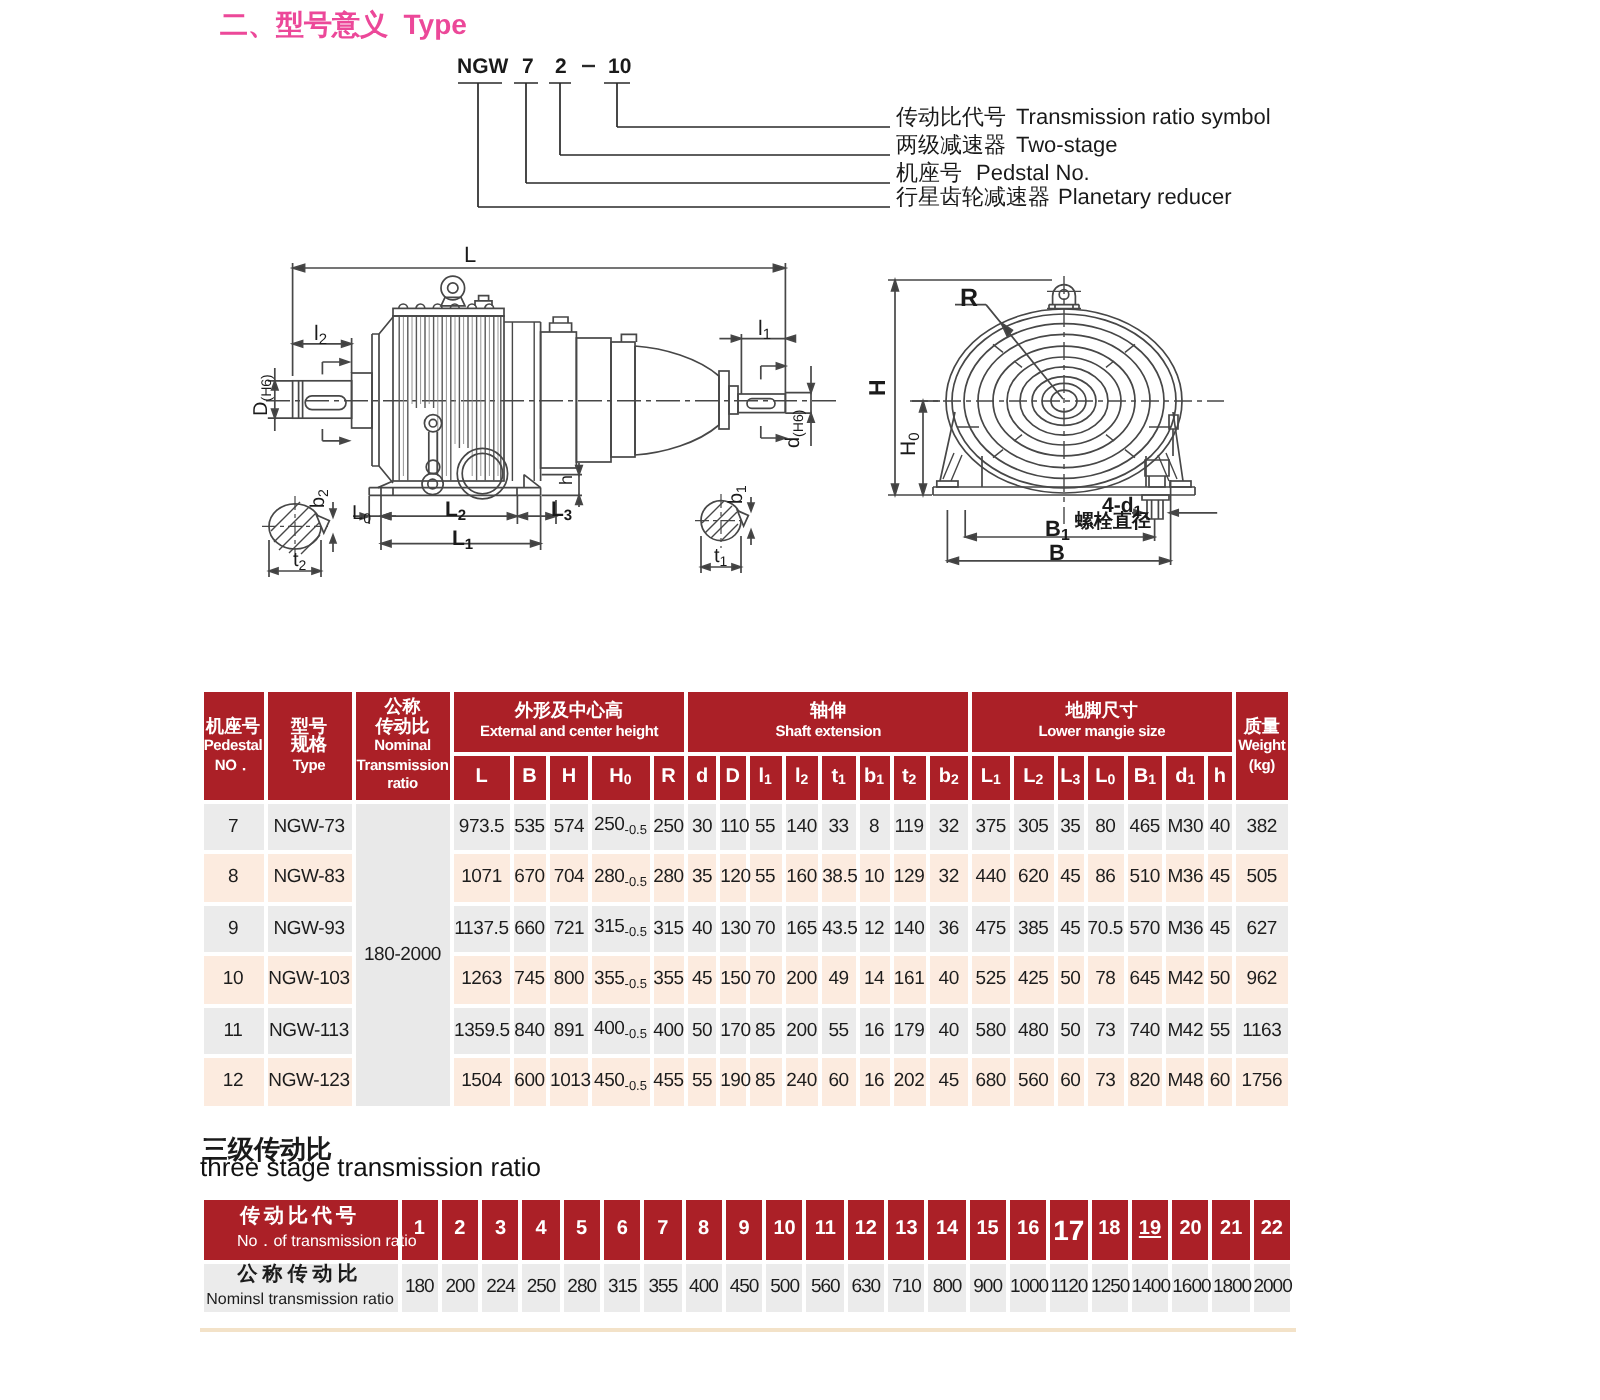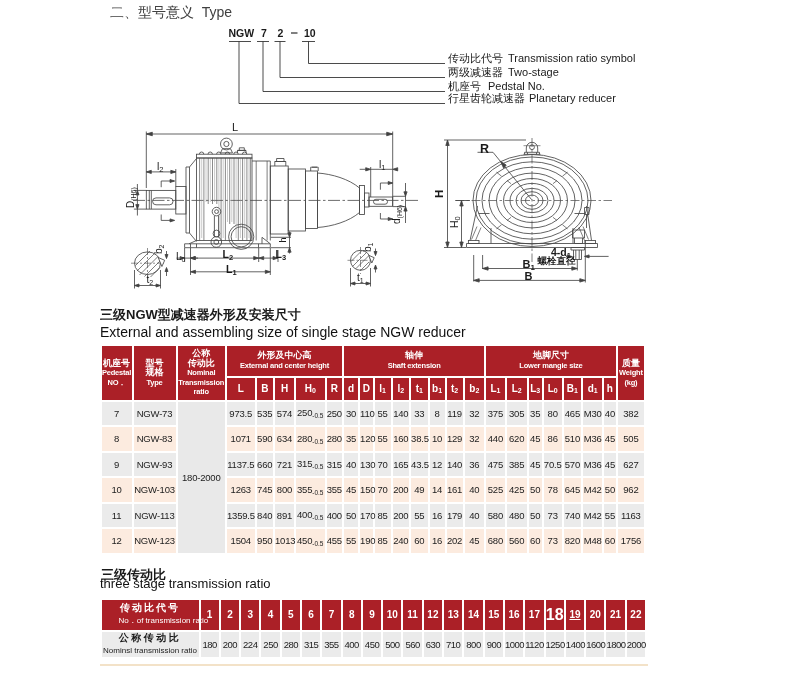--- a/index.html
+++ b/index.html
@@ -1,19 +1,19 @@
 <!DOCTYPE html>
 <html><head>
 <meta charset="utf-8">
 <style>
 * { margin:0; padding:0; box-sizing:border-box; }
 html,body { width:800px; height:700px; background:#fff; font-family:"Liberation Sans", sans-serif; -webkit-font-smoothing:antialiased; }
 #page { position:relative; width:800px; height:700px; background:#fff; overflow:hidden; }
 .abs { position:absolute; }
-.h1 { font-weight:normal; font-size:14px; color:#404040; }
+.h1 { font-weight:bold; font-size:14px; color:#ec4899; }
 .h2 { font-weight:bold; font-size:13px; color:#1a1a1a; }
 .h3 { font-size:15px; color:#111; }
 
 
 table.t1 { border-collapse:separate; border-spacing:2px; table-layout:fixed; }
 table.t1 td, table.t1 th { padding:0; text-align:center; vertical-align:middle; }
 table.t1 th { background:#ab2027; color:#fff; font-weight:bold; }
 .gh { font-size:9px; line-height:9.5px; }
 .ge { font-size:7.5px; letter-spacing:-0.2px; }
 .sh { font-size:10px; }
@@ -271,22 +271,20 @@
   <text x="480" y="153" font-size="12.5px" font-weight="bold">R</text>
   <text x="442.5" y="198" transform="rotate(-90 442.5 198)" font-weight="bold" font-size="11.5px">H</text>
   <text x="457.5" y="228" transform="rotate(-90 457.5 228)" font-size="10.5px">H<tspan dy="2" font-size="7.5px">0</tspan></text>
   <text x="522.5" y="268" font-size="11px" font-weight="bold">B<tspan dy="2" font-size="8px">1</tspan></text>
   <text x="524.5" y="280" font-size="11px" font-weight="bold">B</text>
   <text x="551" y="256" font-size="10.5px" font-weight="bold">4-d<tspan dy="2" font-size="7.5px">1</tspan></text>
   <text x="537.5" y="263.5" font-size="9.5px" font-weight="bold">螺栓直径</text>
 </g>
 </svg>
 
-<div class="abs h2" style="left:100px; top:306px;">三级NGW型减速器外形及安装尺寸</div>
-<div class="abs h3" style="left:100px; top:324px; font-size:14px;">External and assembling size of single stage NGW reducer</div>
 
 <table class="t1 abs" style="left:99.5px; top:344px; width:546.5px;">
 <colgroup>
 <col style="width:30px">
         <col style="width:42px">
         <col style="width:47.5px">
 <col style="width:27.5px">
         <col style="width:16.5px">
         <col style="width:19px">
         <col style="width:28.5px">
@@ -363,22 +361,22 @@
           <td>80</td>
           <td>465</td>
           <td>M30</td>
           <td>40</td>
           <td>382</td>
         </tr>
 <tr class="ro" style="height:23.5px;">
           <td>8</td>
           <td>NGW-83</td>
           <td>1071</td>
-          <td>590</td>
-          <td>634</td>
+          <td>670</td>
+          <td>704</td>
           <td>280<sub class="tol">-0.5</sub></td>
           <td>280</td>
           <td>35</td>
           <td>120</td>
           <td>55</td>
           <td>160</td>
           <td>38.5</td>
           <td>10</td>
           <td>129</td>
           <td>32</td>
@@ -463,21 +461,21 @@
           <td>73</td>
           <td>740</td>
           <td>M42</td>
           <td>55</td>
           <td>1163</td>
         </tr>
 <tr class="ro" style="height:23.5px;">
           <td>12</td>
           <td>NGW-123</td>
           <td>1504</td>
-          <td>950</td>
+          <td>600</td>
           <td>1013</td>
           <td>450<sub class="tol">-0.5</sub></td>
           <td>455</td>
           <td>55</td>
           <td>190</td>
           <td>85</td>
           <td>240</td>
           <td>60</td>
           <td>16</td>
           <td>202</td>
@@ -514,22 +512,22 @@
           <th style="font-size:10px;">7</th>
           <th style="font-size:10px;">8</th>
           <th style="font-size:10px;">9</th>
           <th style="font-size:10px;">10</th>
           <th style="font-size:10px;">11</th>
           <th style="font-size:10px;">12</th>
           <th style="font-size:10px;">13</th>
           <th style="font-size:10px;">14</th>
           <th style="font-size:10px;">15</th>
           <th style="font-size:10px;">16</th>
-          <th style="font-size:10px;">17</th>
-          <th style="font-size:16px;">18</th>
+          <th style="font-size:14px;">17</th>
+          <th style="font-size:10px;">18</th>
           <th style="font-size:10px;text-decoration:underline;">19</th>
           <th style="font-size:10px;">20</th>
           <th style="font-size:10px;">21</th>
           <th style="font-size:10px;">22</th>
 </tr>
 <tr style="height:24px;">
   <td class="d" style="font-size:10px; line-height:12px; letter-spacing:0;"><b style="letter-spacing:2.5px;">公称传动比</b><br><span style="font-size:8px; letter-spacing:0;margin-top:20px;">Nominsl&nbsp;transmission&nbsp;ratio</span></td>
   <td class="d">180</td>
           <td class="d">200</td>
           <td class="d">224</td>

